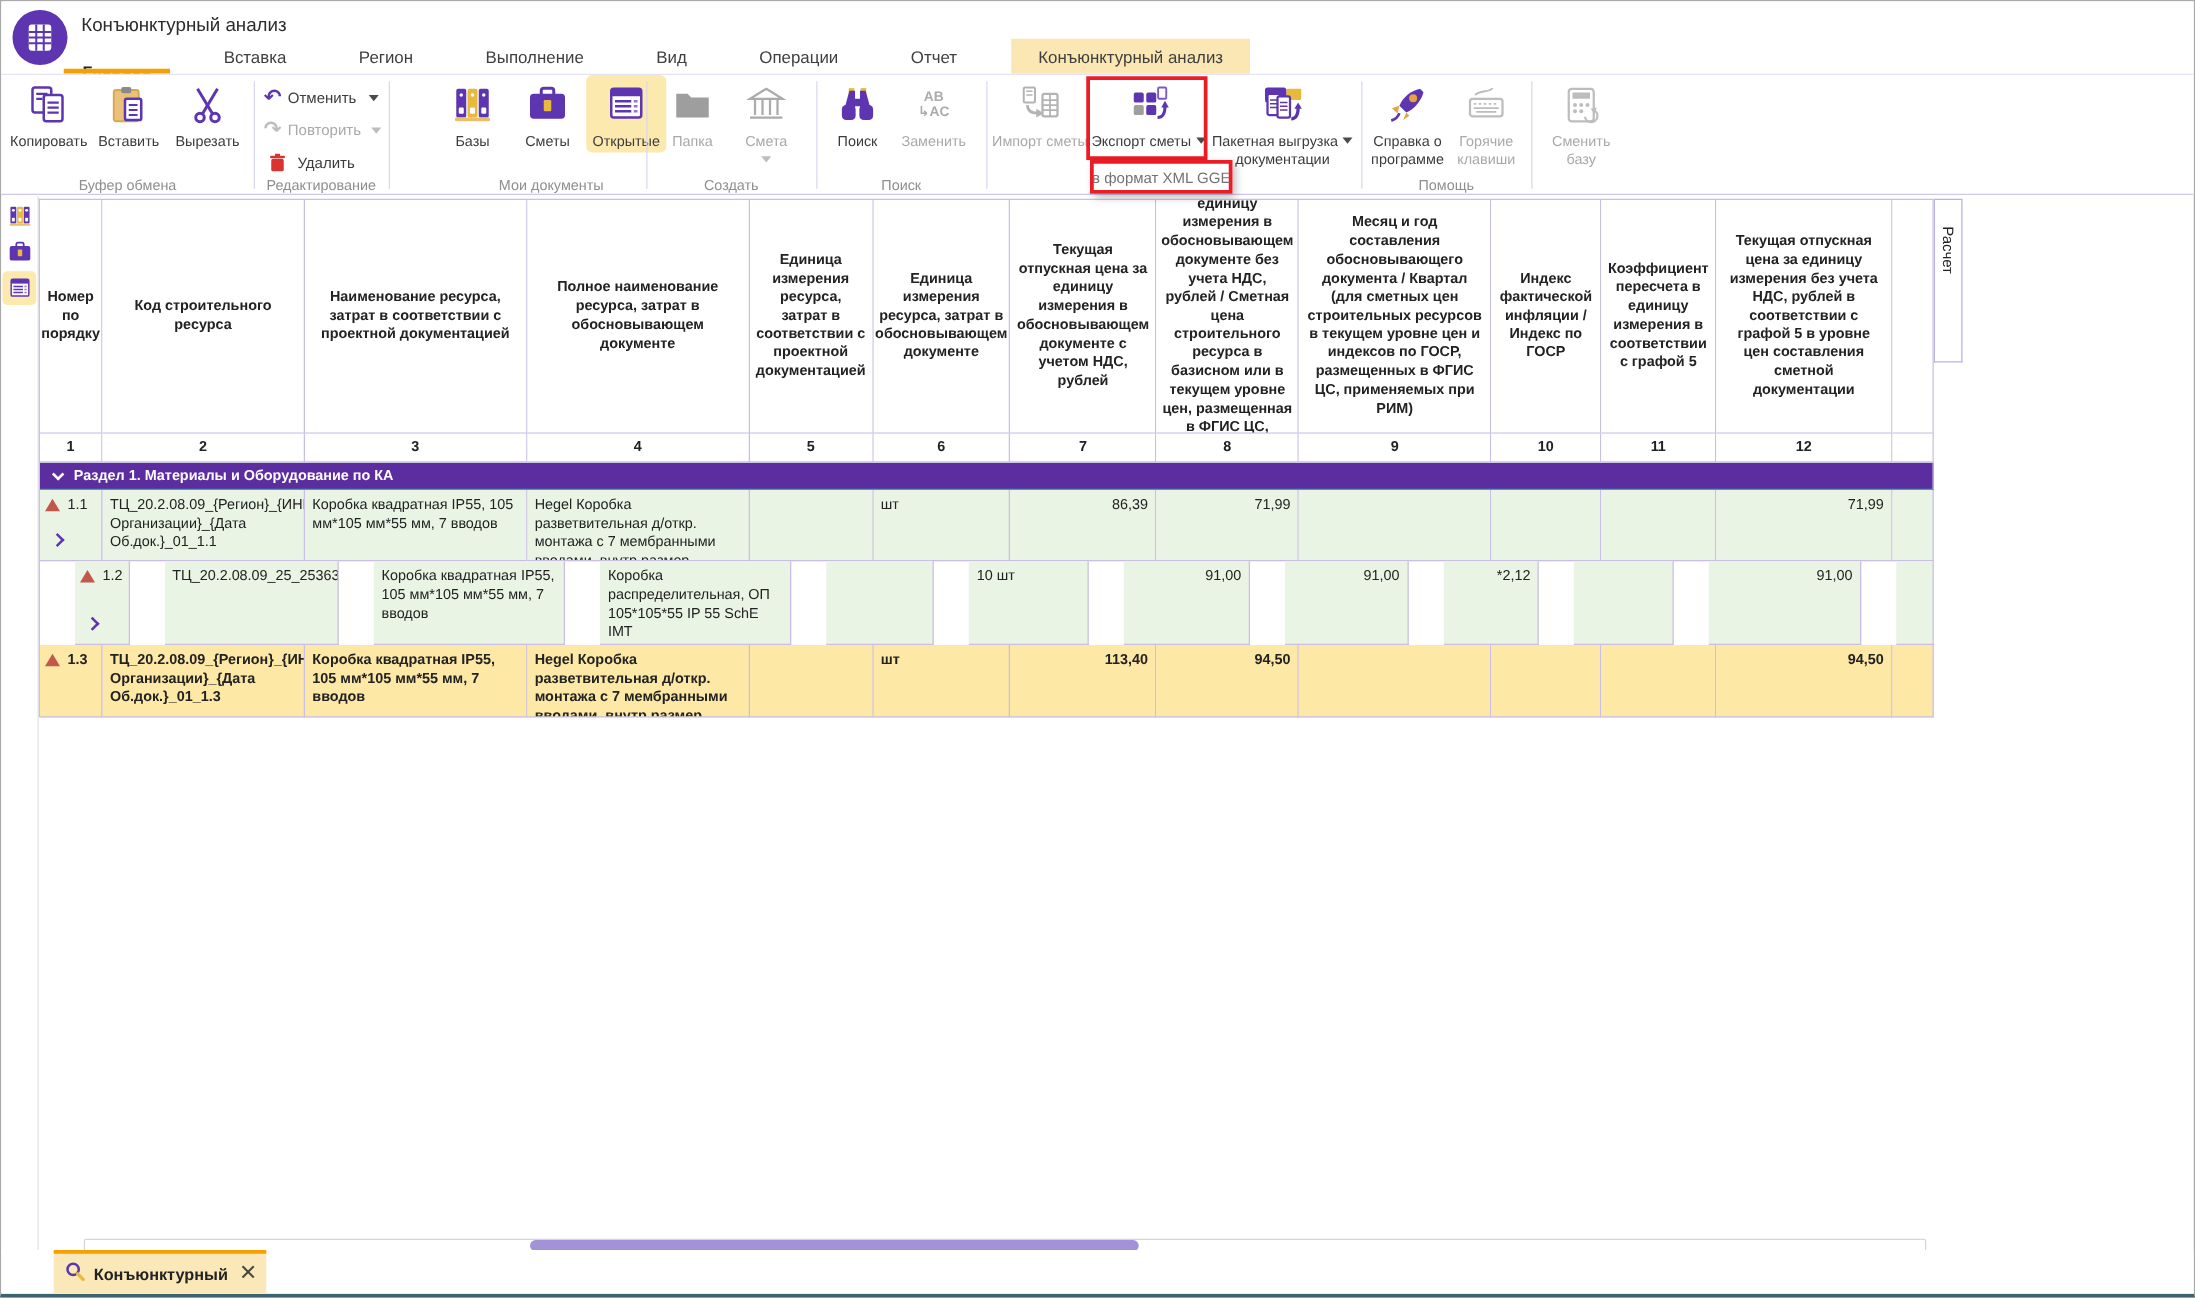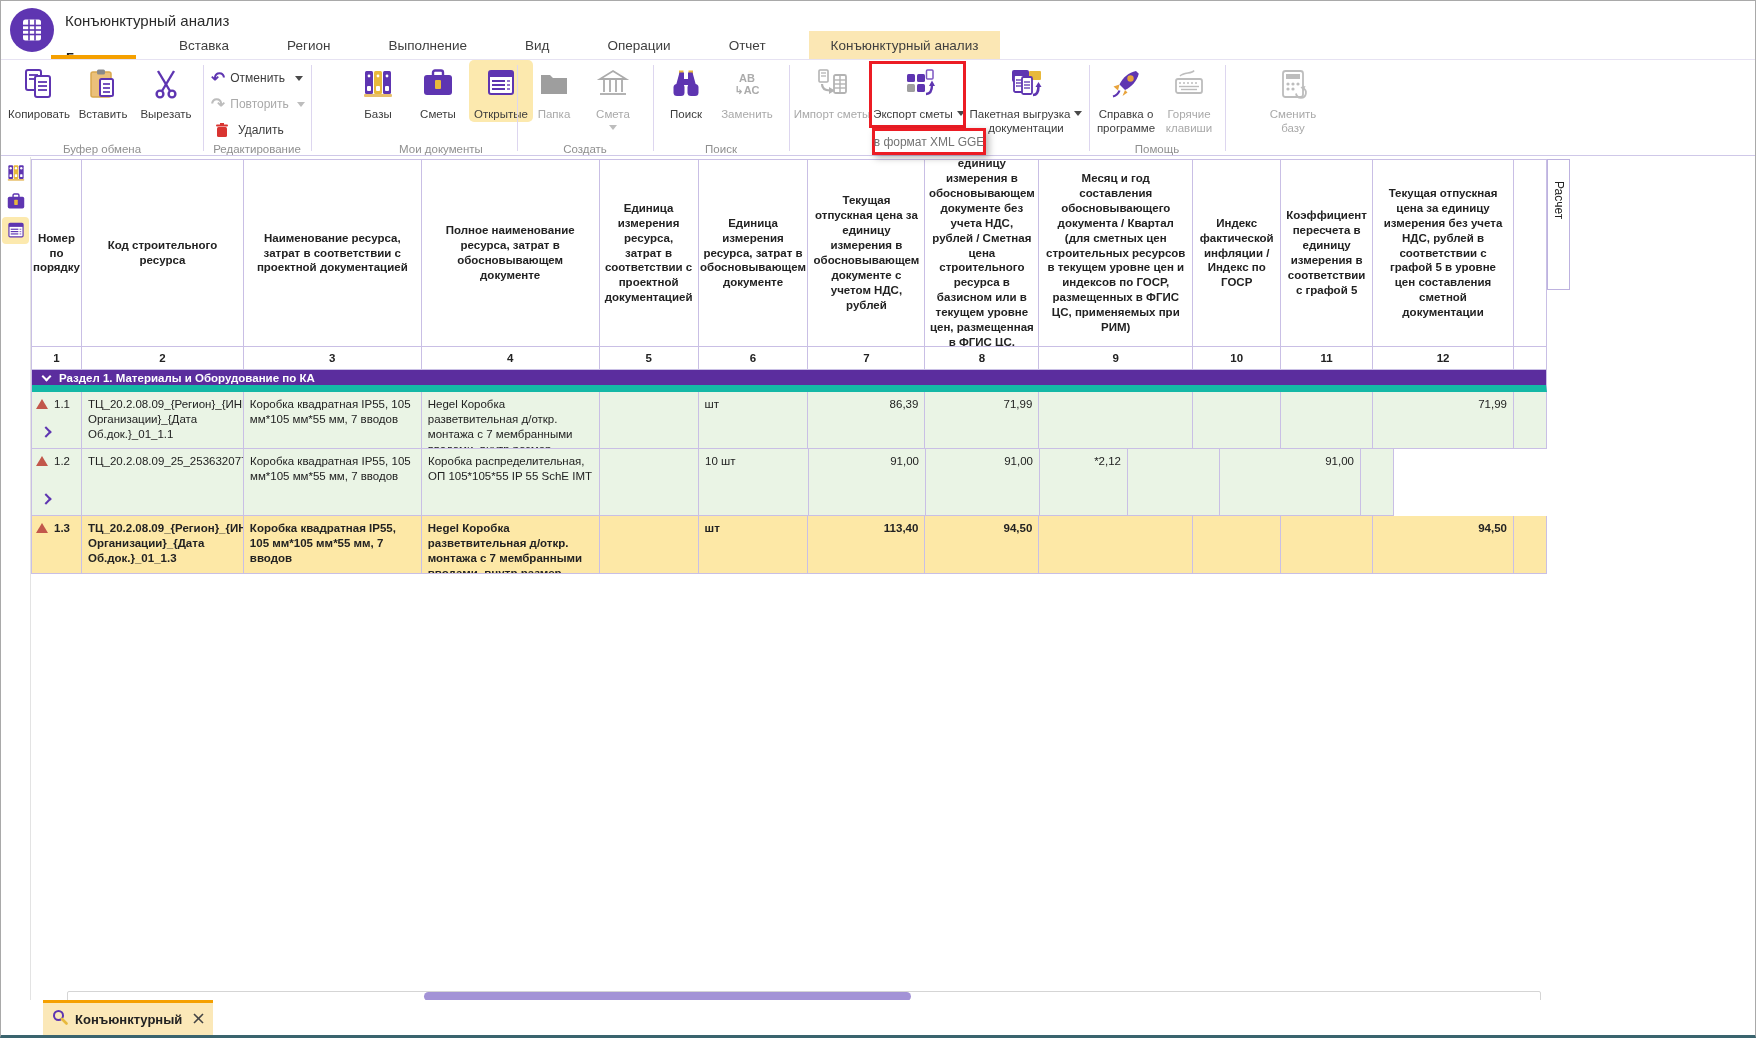--- a/index.html
+++ b/index.html
@@ -63,24 +63,24 @@
   .cell { border-right:1px solid #C9BFE5; border-bottom:1px solid #C9BFE5;
           padding:5px 6px; font-size:11.5px; color:#222; line-height:1.3; overflow:hidden; background:#fff; }
   .c1{width:50px}.c2{width:162px}.c3{width:178px}.c4{width:178px}.c5{width:99px}.c6{width:110px}
   .c7{width:117px}.c8{width:114px}.c9{width:154px}.c10{width:88px}.c11{width:92px}.c12{width:141px}.c13{width:33px}
   .thead { height:187px; }
   .thead .cell { height:187px; display:flex; align-items:center; justify-content:center;
                  text-align:center; font-weight:bold; }
   .tnum .cell { height:23px; padding:2px; display:flex; align-items:center; justify-content:center; font-weight:bold; }
   .section { height:22px; background:#5B2D9E; color:#fff; font-weight:bold; font-size:11.5px;
              display:flex; align-items:center; padding-left:8px; border-right:1px solid #C9BFE5;
-             border-bottom:7px solid #14b8a6; }
+             border-bottom:1px solid #14b8a6; }
   .sec-chev { width:7px; height:7px; border-left:2px solid #fff; border-bottom:2px solid #fff;
               transform:rotate(-45deg); margin:-3px 9px 0 3px; }
-  .r1 .cell { height:57px; } .r2 .cell { height:67px; } .r3 .cell { height:58px; }
+  .r1 .cell { height:57px; } .r2 .cell { height:67px;margin-left:28px; } .r3 .cell { height:58px; }
   .green .cell { background:#EAF4E5; }
   .hl .cell { background:#FDE8A6; font-weight:bold; }
   .numc { text-align:right; }
   .numcell { position:relative; padding:5px 4px; }
   .numtop { display:flex; align-items:center; }
   .warn { width:0; height:0; border-left:6px solid transparent; border-right:6px solid transparent;
           border-bottom:10px solid #C2574B; margin-right:6px; }
   .chev { position:absolute; left:10px; bottom:12px; width:8px; height:8px;
           border-right:2.2px solid #5E35B1; border-top:2.2px solid #5E35B1; transform:rotate(45deg); }
 
@@ -427,21 +427,21 @@
                 </g>
               </svg>
           </span>
           <span>Горячие клавиши</span>
         </div>
       </div>
       <div class="rlabel">Помощь</div>
     </div>
     <div class="rdiv" style="left:1224px"></div>
 
-    <div class="rgroup" style="left:1226px;width:76px;margin-left:28px;">
+    <div class="rgroup" style="left:1226px;width:76px;">
       <div class="grow">
         <div class="rbtn disabled" style="width:66px">
           <span class="ric">
             <svg width="34" height="34" viewBox="0 0 34 34">
                 <rect x="7" y="4" width="20" height="26" rx="2.5" fill="none" stroke="#BDBDBD" stroke-width="1.8"></rect>
                 <rect x="10" y="7" width="14" height="5" fill="#BDBDBD"></rect>
                 <g fill="#BDBDBD">
                   <circle cx="12" cy="17" r="1.6"></circle>
                   <circle cx="17" cy="17" r="1.6"></circle>
                   <circle cx="22" cy="17" r="1.6"></circle>

